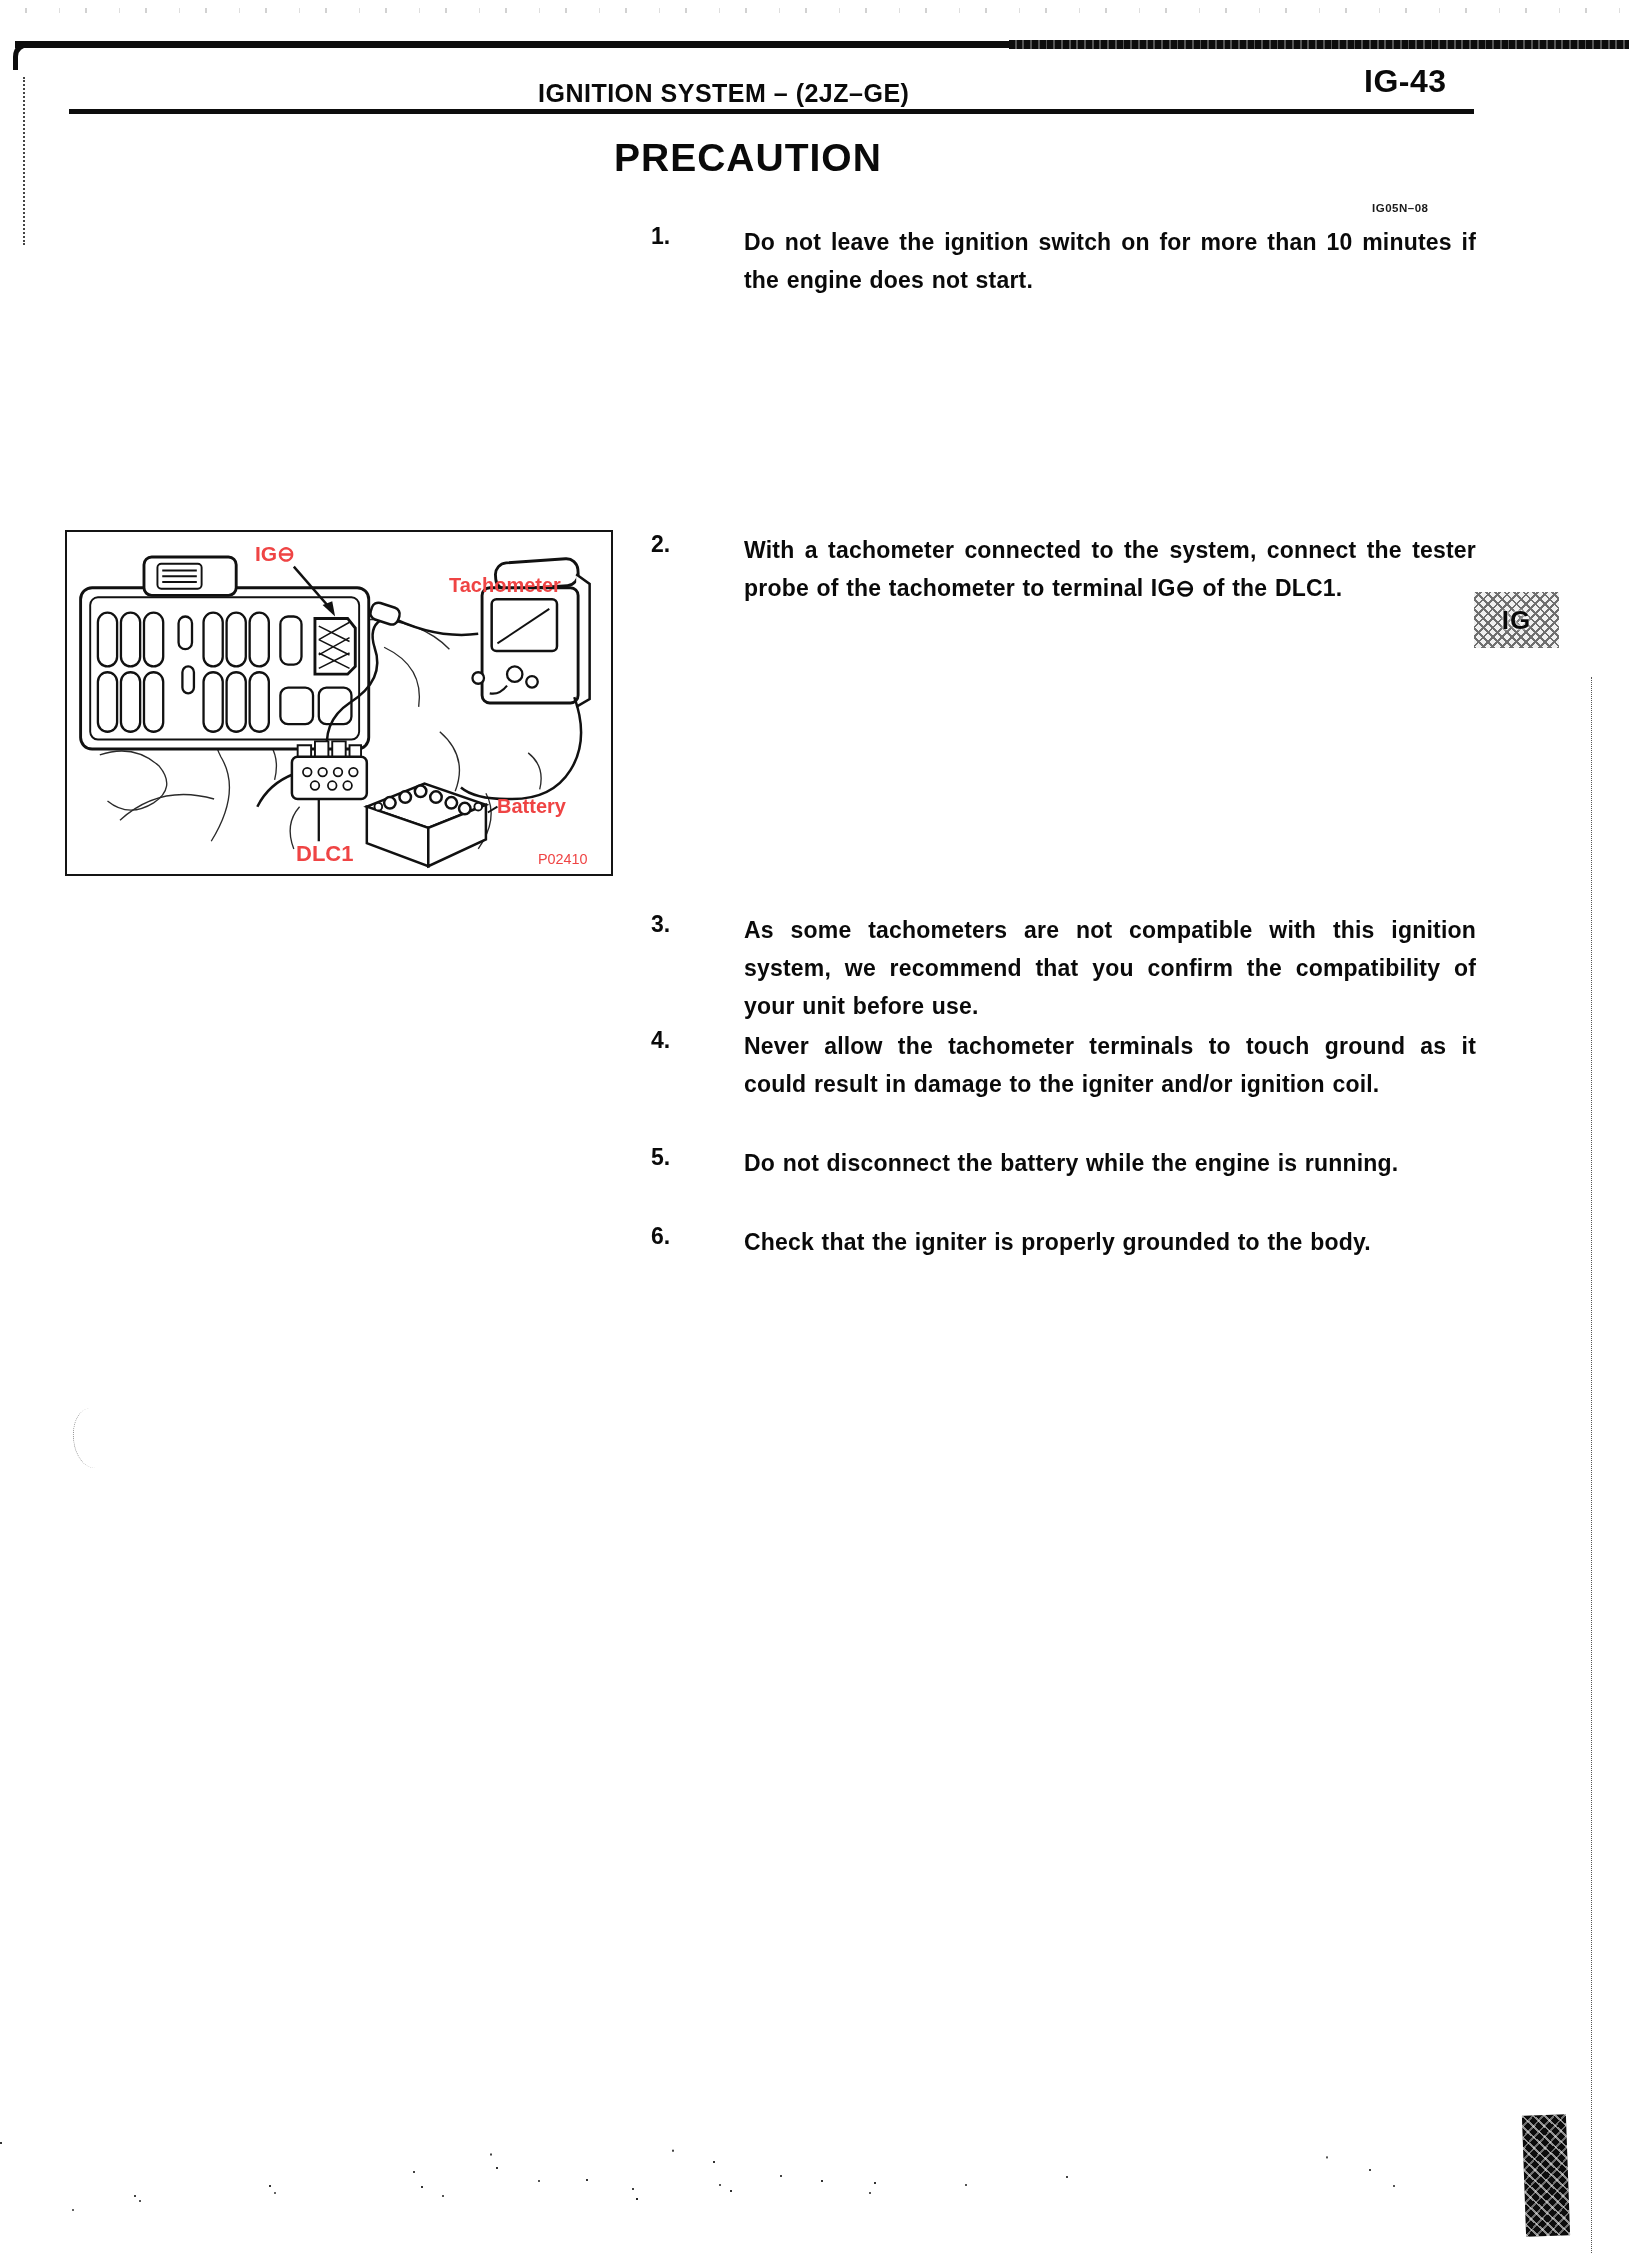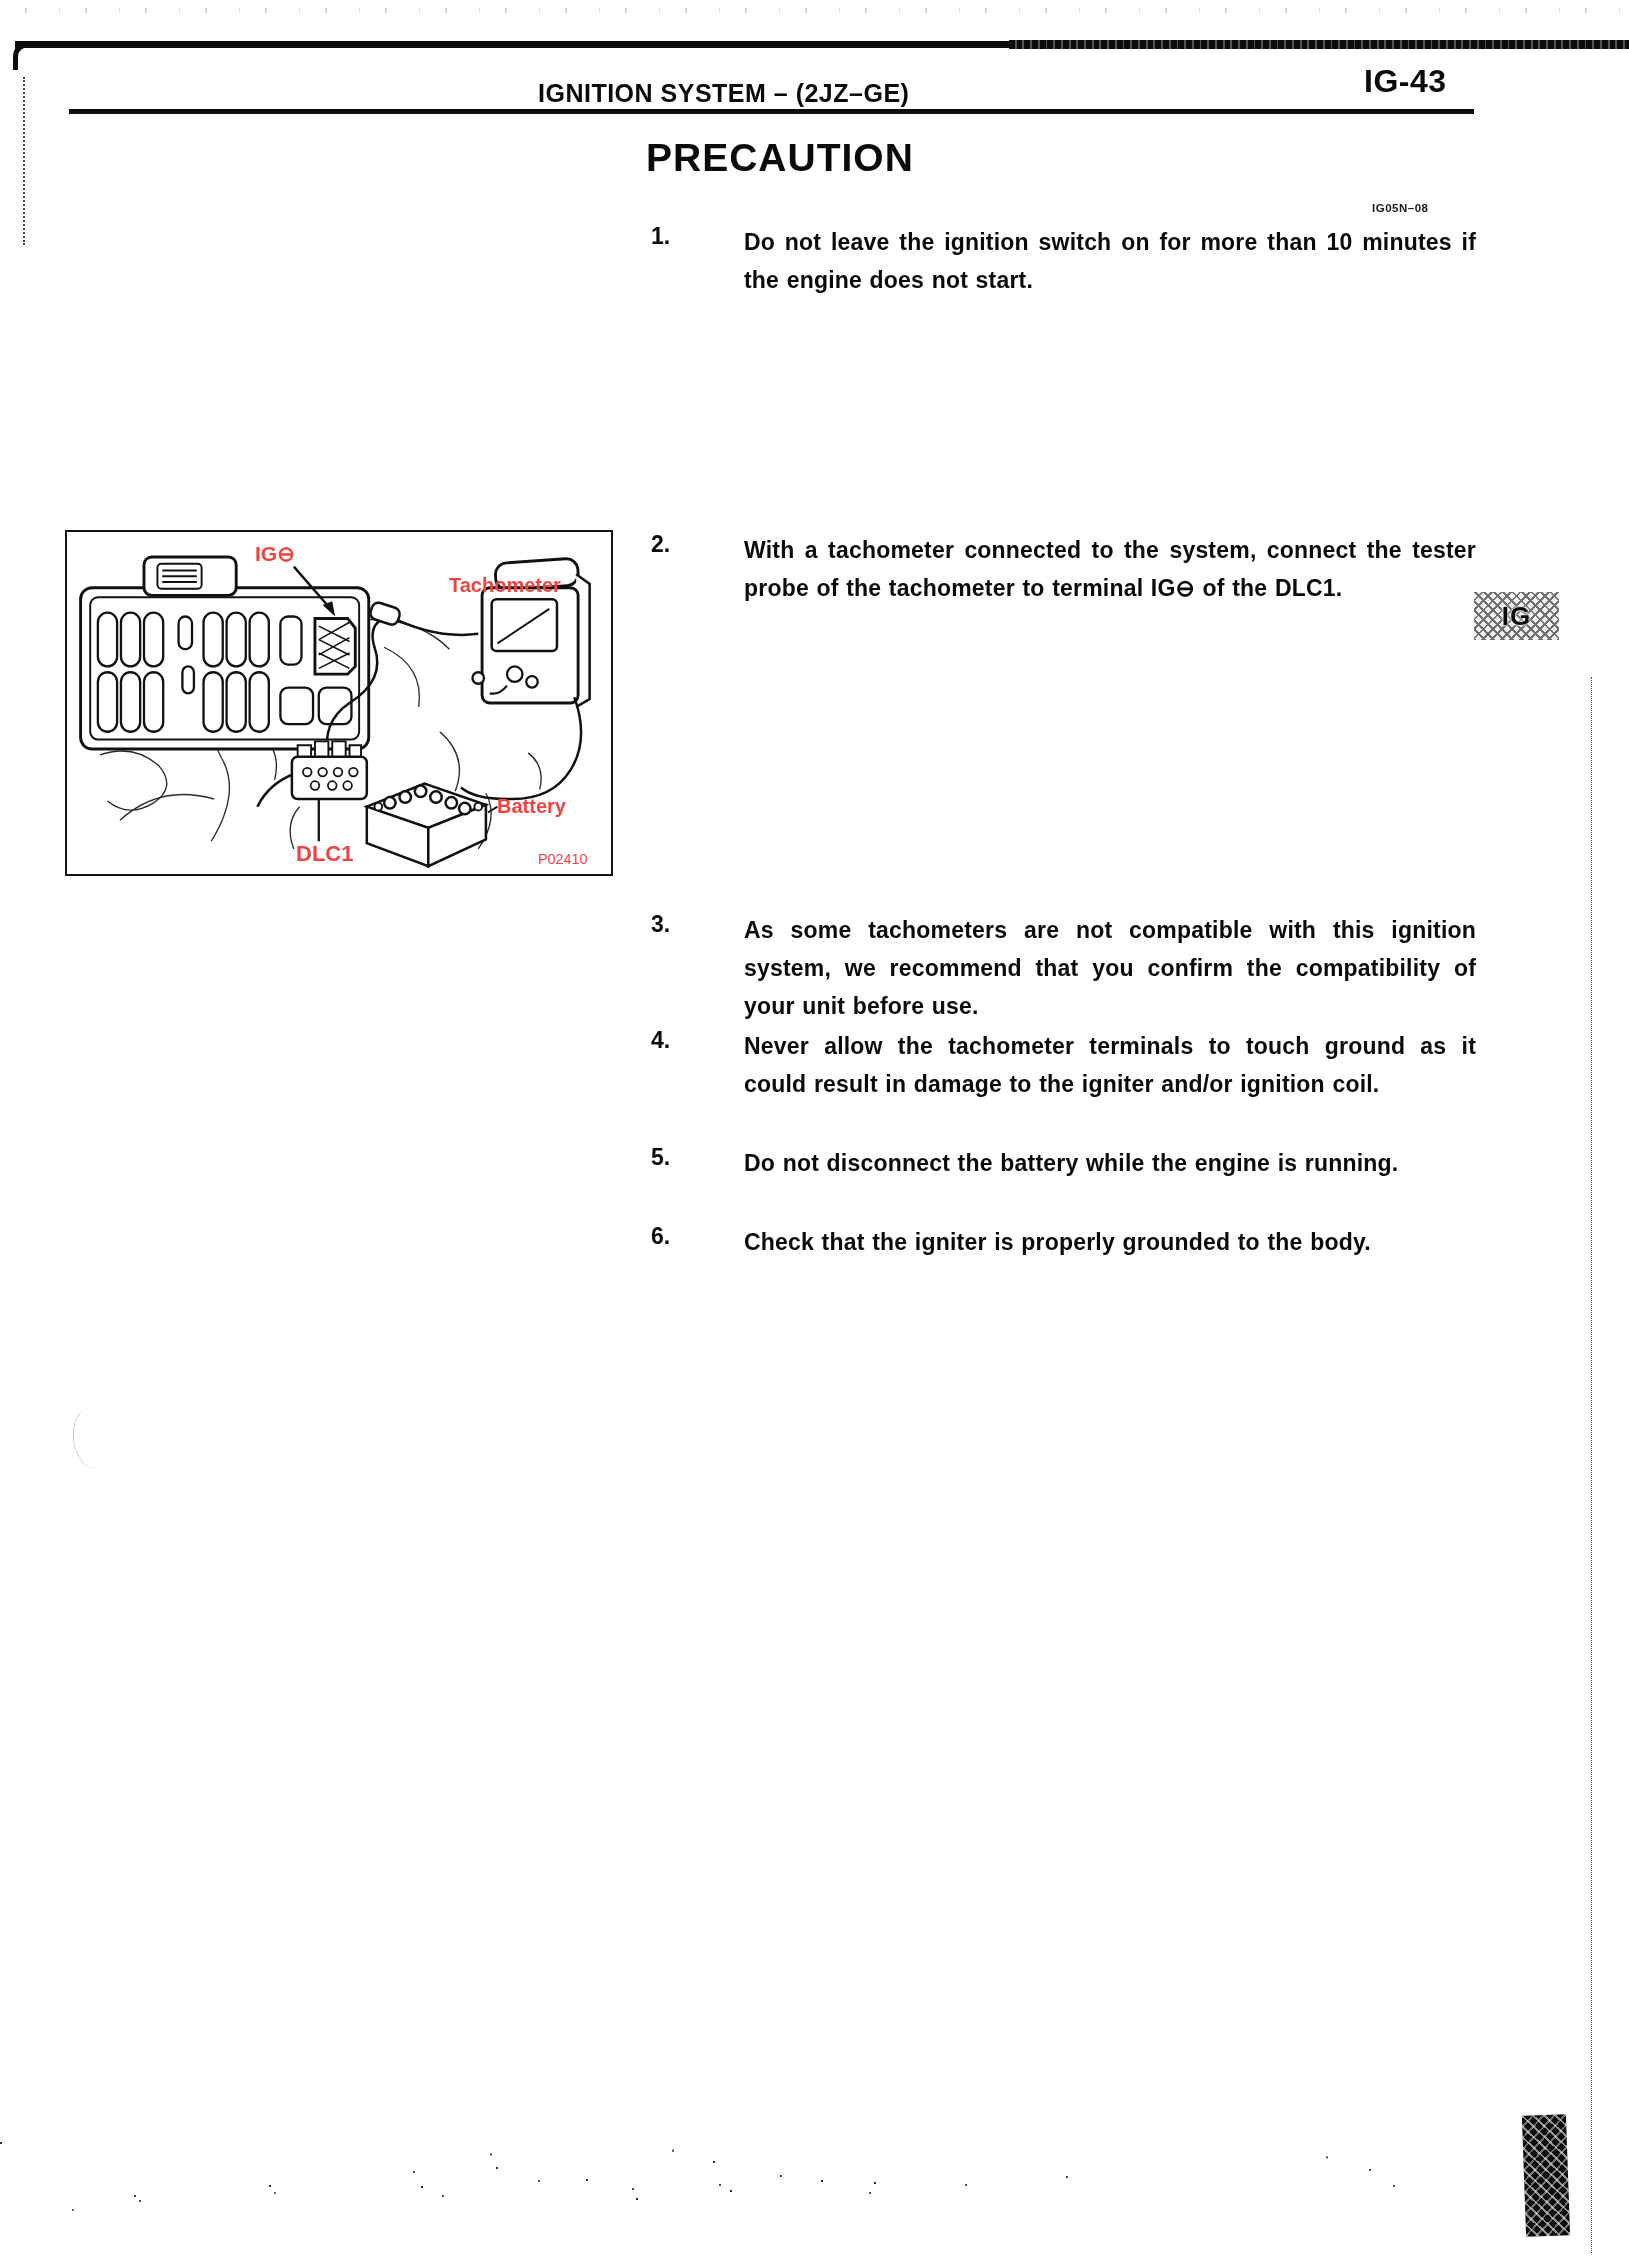--- a/index.html
+++ b/index.html
@@ -72,21 +72,21 @@
   }
   .page-number {
     left:1364px; top:63px; font-size:32px; font-weight:bold; letter-spacing:0.5px;
   }
   .header-underline {
     left:69px; top:109px; width:1405px; height:4.8px; background:#0d0d0d;
   }
 
   
   .page-title {
-    left:646px; top:136px; font-size:39px; font-weight:bold; letter-spacing:1px;
+    left:614px; top:136px; font-size:39px; font-weight:bold; letter-spacing:1px;
   }
   .ref-code {
     left:1372px; top:202px; font-size:11.5px; font-weight:bold; letter-spacing:0.5px; color:#1a1a1a;
   }
 
   
   .item { position:absolute; left:651px; width:801px; }
   .item .num {
     position:absolute; left:0; top:0; width:58px;
     font-size:23px; font-weight:bold;
@@ -107,21 +107,21 @@
   .figure-box svg { position:absolute; left:0; top:0; }
   .fig-label { position:absolute; font-weight:600; color:#ef4444; white-space:nowrap; }
   .lbl-ig     { left:188px; top:9.6px;  font-size:21px; }
   .lbl-tach   { left:382px; top:5.8px;   font-size:20px;margin-top:36px; }
   .lbl-batt   { left:430px; top:263px; font-size:20px; }
   .lbl-dlc1   { left:229px; top:309px; font-size:22px; font-weight:bold; }
   .lbl-code   { left:471px; top:319px; font-size:14.4px; font-weight:normal; }
 
   
   .side-tab {
-    left:1474px; top:592px; width:85px; height:48px;
+    left:1474px; top:592px; width:85px; height:56px;
     background:
       repeating-linear-gradient(45deg, #6f6f6f 0 1.9px, transparent 1.9px 6.7px),
       repeating-linear-gradient(-45deg, #6f6f6f 0 1.9px, transparent 1.9px 6.7px),
       #f1f1f1;
     display:flex; align-items:center; justify-content:center;
   }
   .side-tab span {
     font-size:26px; font-weight:bold; color:#0a0a0a; letter-spacing:1px;
     text-shadow:0 0 2.9px #fff, 0 0 2.9px #fff;
   }

